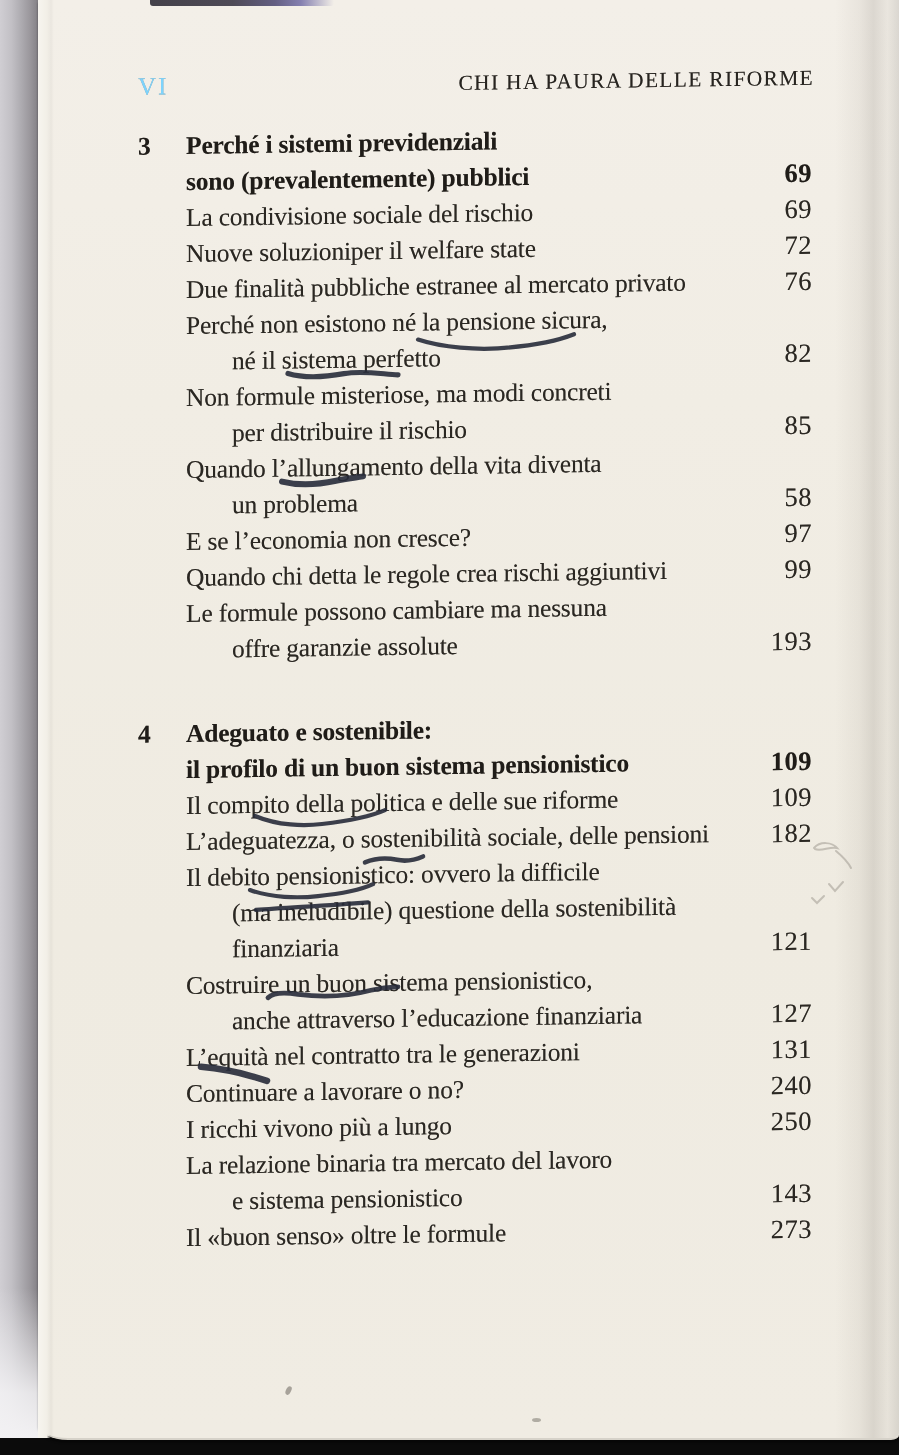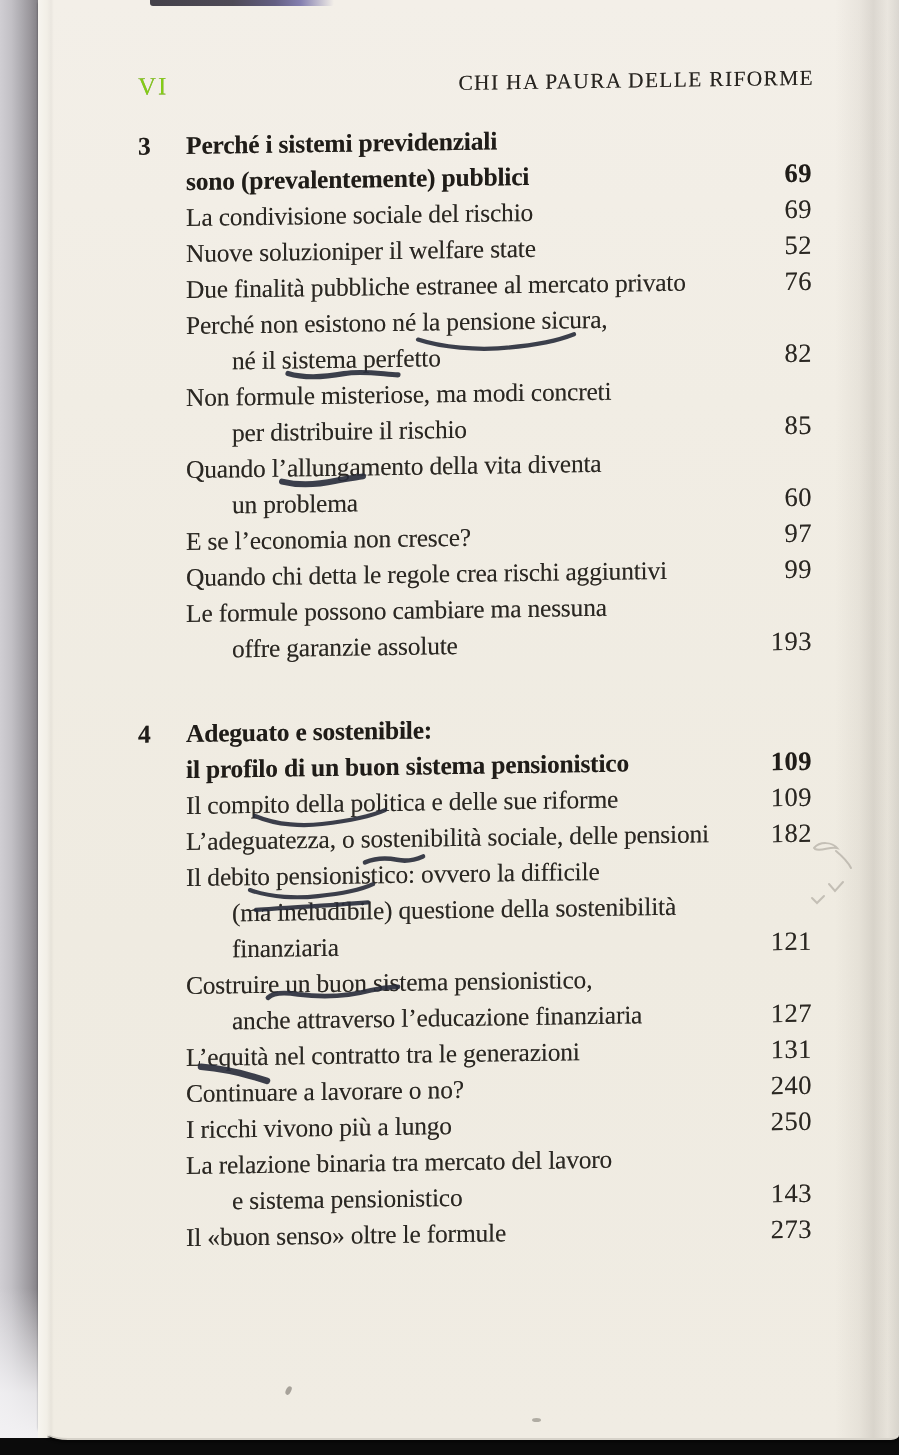--- a/index.html
+++ b/index.html
@@ -47,21 +47,21 @@
     transform:skewY(-0.85deg);transform-origin:0 0;
     color:#2a2722;
     font-size:25.5px;line-height:36px;
     letter-spacing:-0.2px;
     text-shadow:0 0 .5px rgba(45,40,34,.45);
   }
   .runhead{
     position:absolute;left:-48px;top:-60px;width:676px;
     display:flex;justify-content:space-between;align-items:baseline;
   }
-  .folio{font-size:25px;letter-spacing:2px;color:#84cc16;}
+  .folio{font-size:25px;letter-spacing:2px;color:#7dd3fc;}
   .running-title{font-size:21.5px;letter-spacing:1.3px;color:#272420;}
   .chapter{position:relative;}
   .chapter + .chapter{margin-top:48px;}
   .entry{position:relative;}
   .entry .line{white-space:nowrap;}
   .entry .line.cont{padding-left:46px;}
   .entry.title{font-weight:bold;color:#1f1c18;}
   .ch-num{position:absolute;left:-48px;top:0;font-weight:bold;}
   .pnum{
     position:absolute;right:4px;bottom:0;
@@ -110,40 +110,40 @@
       <div class="line">sono (prevalentemente) pubblici</div>
       <span class="pnum">69</span>
     </div>
 
     <div class="entry">
       <div class="line">La condivisione sociale del rischio</div>
       <span class="pnum">69</span>
     </div>
     <div class="entry">
       <div class="line">Nuove soluzioniper il welfare state</div>
-      <span class="pnum">52</span>
+      <span class="pnum">72</span>
     </div>
     <div class="entry">
       <div class="line">Due finalità pubbliche estranee al mercato privato</div>
       <span class="pnum">76</span>
     </div>
     <div class="entry">
       <div class="line">Perché non esistono né la pensione sicura,</div>
       <div class="line cont">né il sistema perfetto</div>
       <span class="pnum">82</span>
     </div>
     <div class="entry">
       <div class="line">Non formule misteriose, ma modi concreti</div>
       <div class="line cont">per distribuire il rischio</div>
       <span class="pnum">85</span>
     </div>
     <div class="entry">
       <div class="line">Quando l’allungamento della vita diventa</div>
       <div class="line cont">un problema</div>
-      <span class="pnum">60</span>
+      <span class="pnum">58</span>
     </div>
     <div class="entry">
       <div class="line">E se l’economia non cresce?</div>
       <span class="pnum">97</span>
     </div>
     <div class="entry">
       <div class="line">Quando chi detta le regole crea rischi aggiuntivi</div>
       <span class="pnum">99</span>
     </div>
     <div class="entry">

